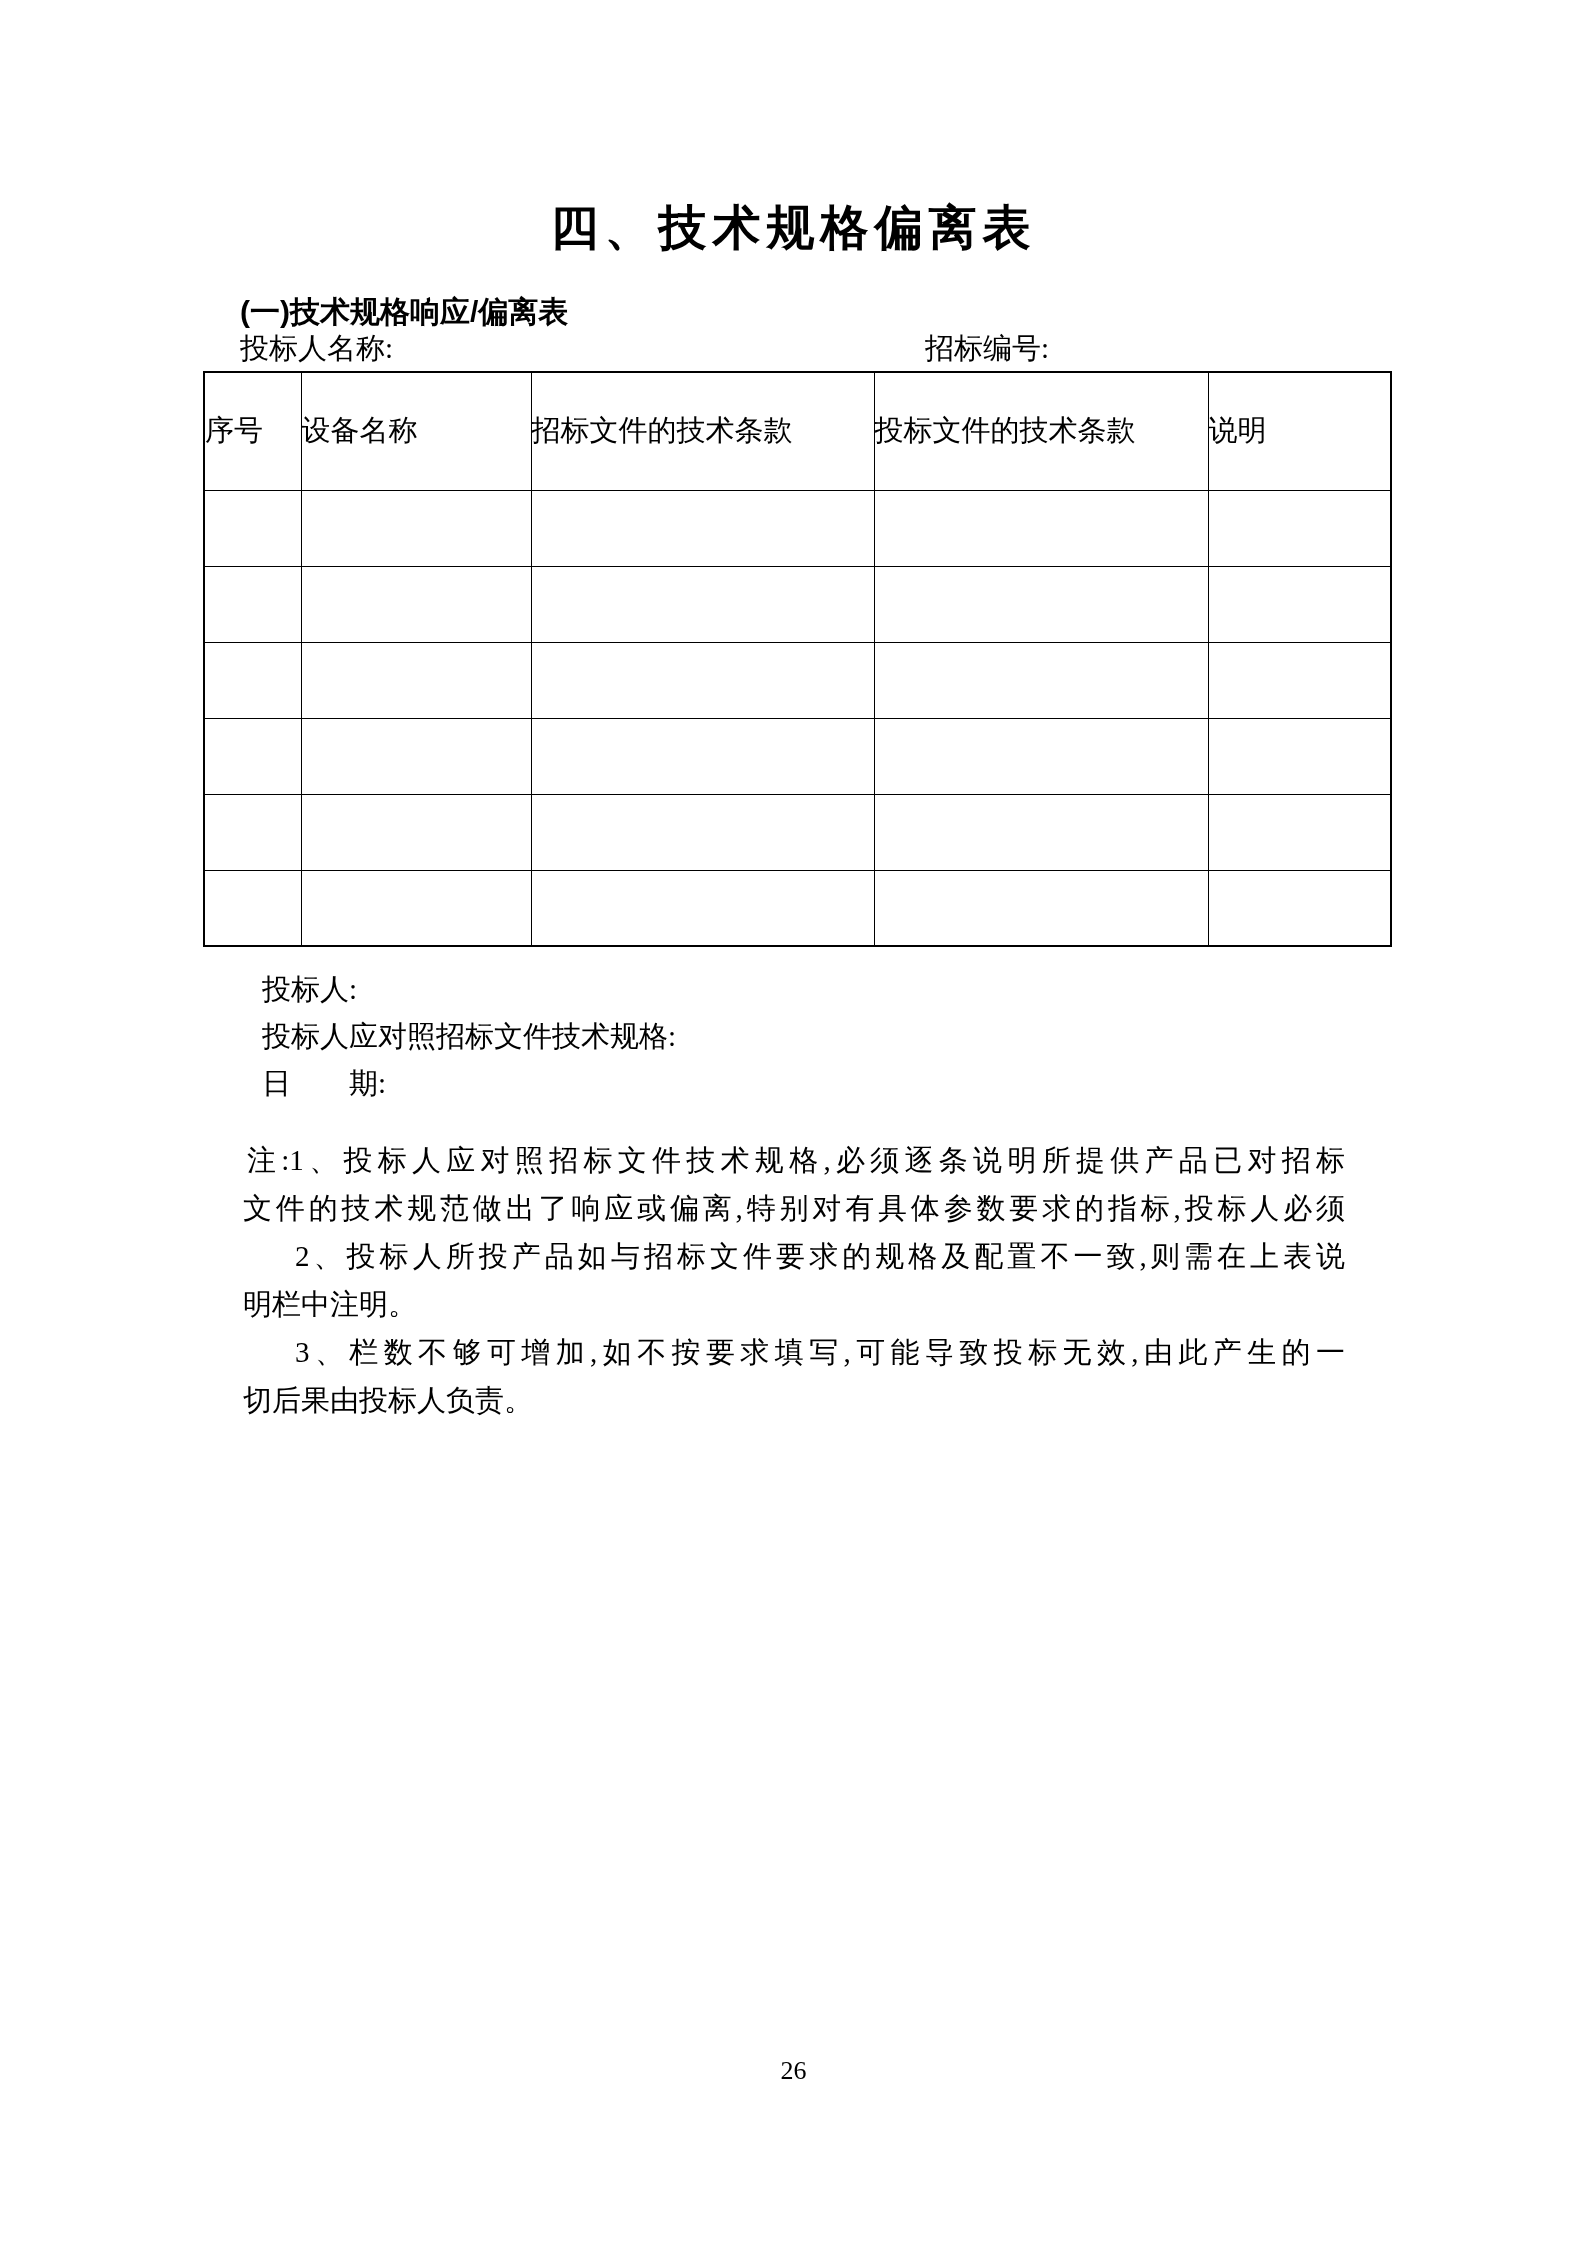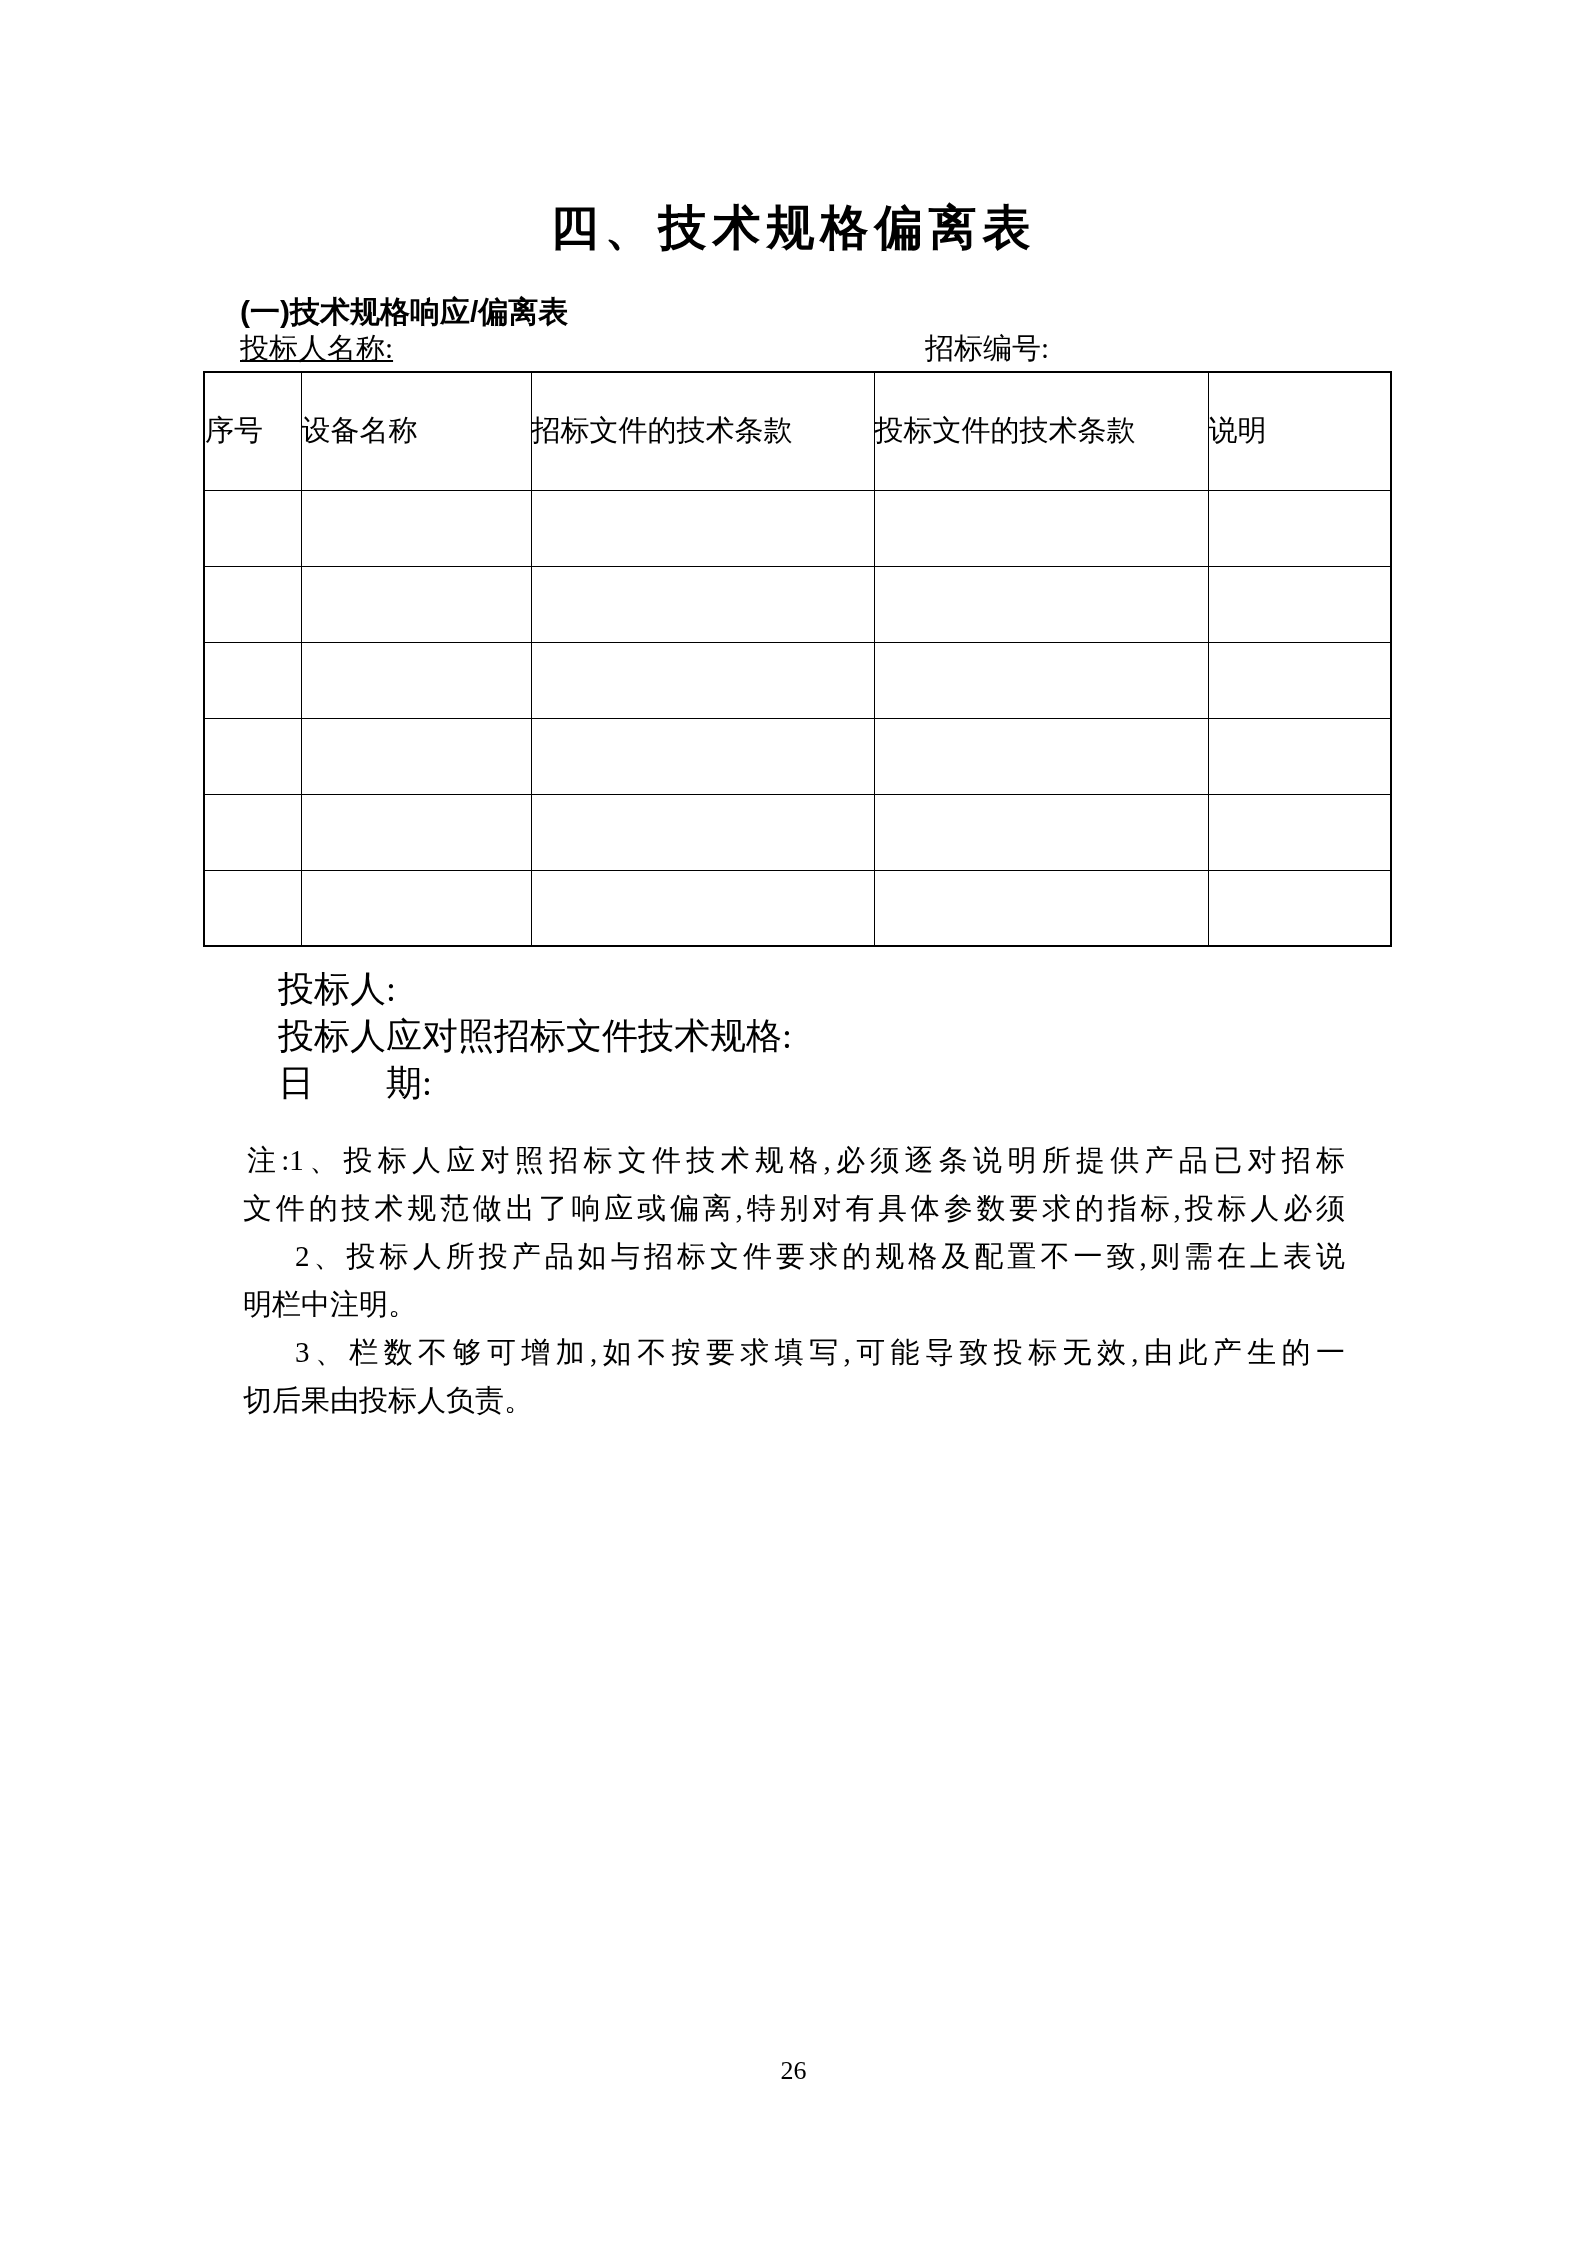--- a/index.html
+++ b/index.html
@@ -26,21 +26,21 @@
     }
     .section-heading {
       position: absolute;
       top: 292px;
       left: 240px;
       font-size: 30px;
       font-weight: bold;
       font-family: "Liberation Sans", "DejaVu Sans", sans-serif;
     }
     .meta-line { position: absolute; top: 329px; left: 0; width: 100%; font-size: 29px; }
-    .bidder-name-label { position: absolute; left: 240px; top: 0; white-space: nowrap; text-decoration: underline; }
+    .bidder-name-label { position: absolute; left: 240px; top: 0; white-space: nowrap; }
     .bid-number-label { position: absolute; left: 925px; top: 0; white-space: nowrap; }
 
     table.deviation-table {
       position: absolute;
       left: 203px;
       top: 371px;
       width: 1187px;
       border-collapse: collapse;
       table-layout: fixed;
       border: 2px solid #000;
@@ -53,23 +53,23 @@
       text-align: left;
       vertical-align: middle;
       padding: 0;
       font-family: "Liberation Serif", "DejaVu Serif", serif;
     }
     table.deviation-table thead tr { height: 118px; }
     table.deviation-table tbody tr { height: 76px; }
 
     .sign-block {
       position: absolute;
-      left: 278px;
+      left: 262px;
       top: 966px;
-      font-size: 36px;
+      font-size: 29px;
       line-height: 47px;
       white-space: nowrap;
     }
     .notes {
       position: absolute;
       left: 243px;
       top: 1136px;
       width: 1102px;
       font-size: 29px;
       line-height: 48px;

